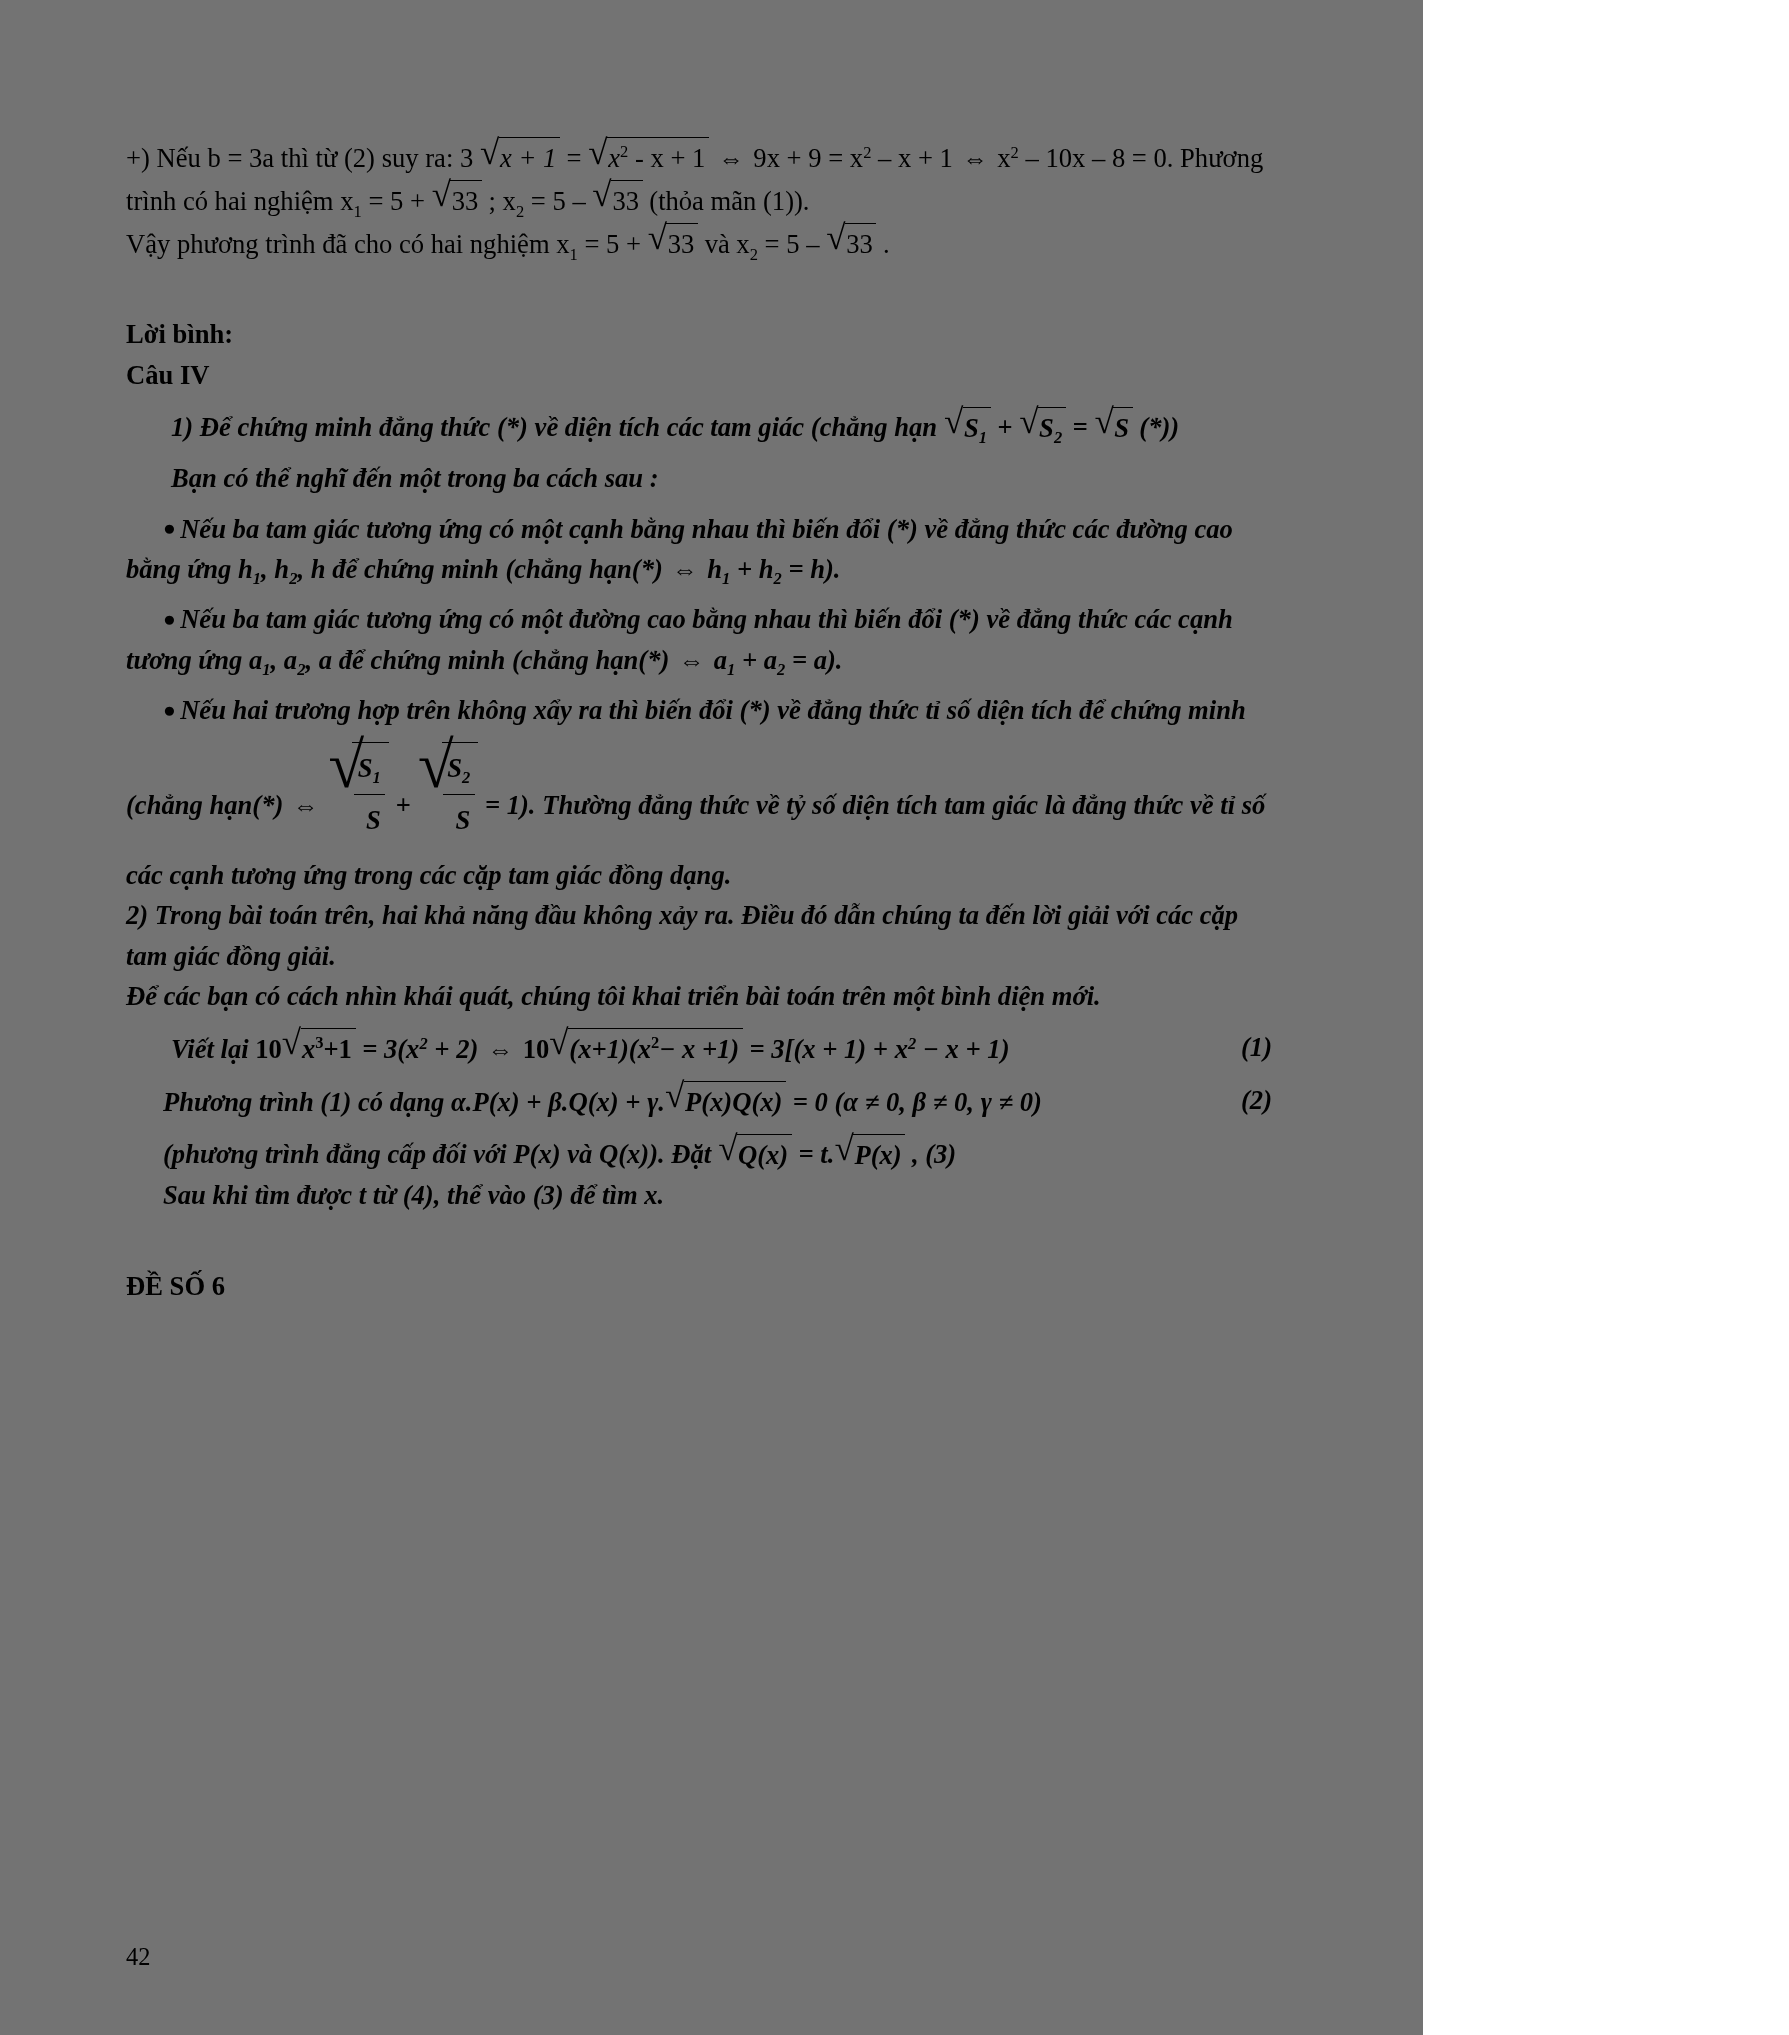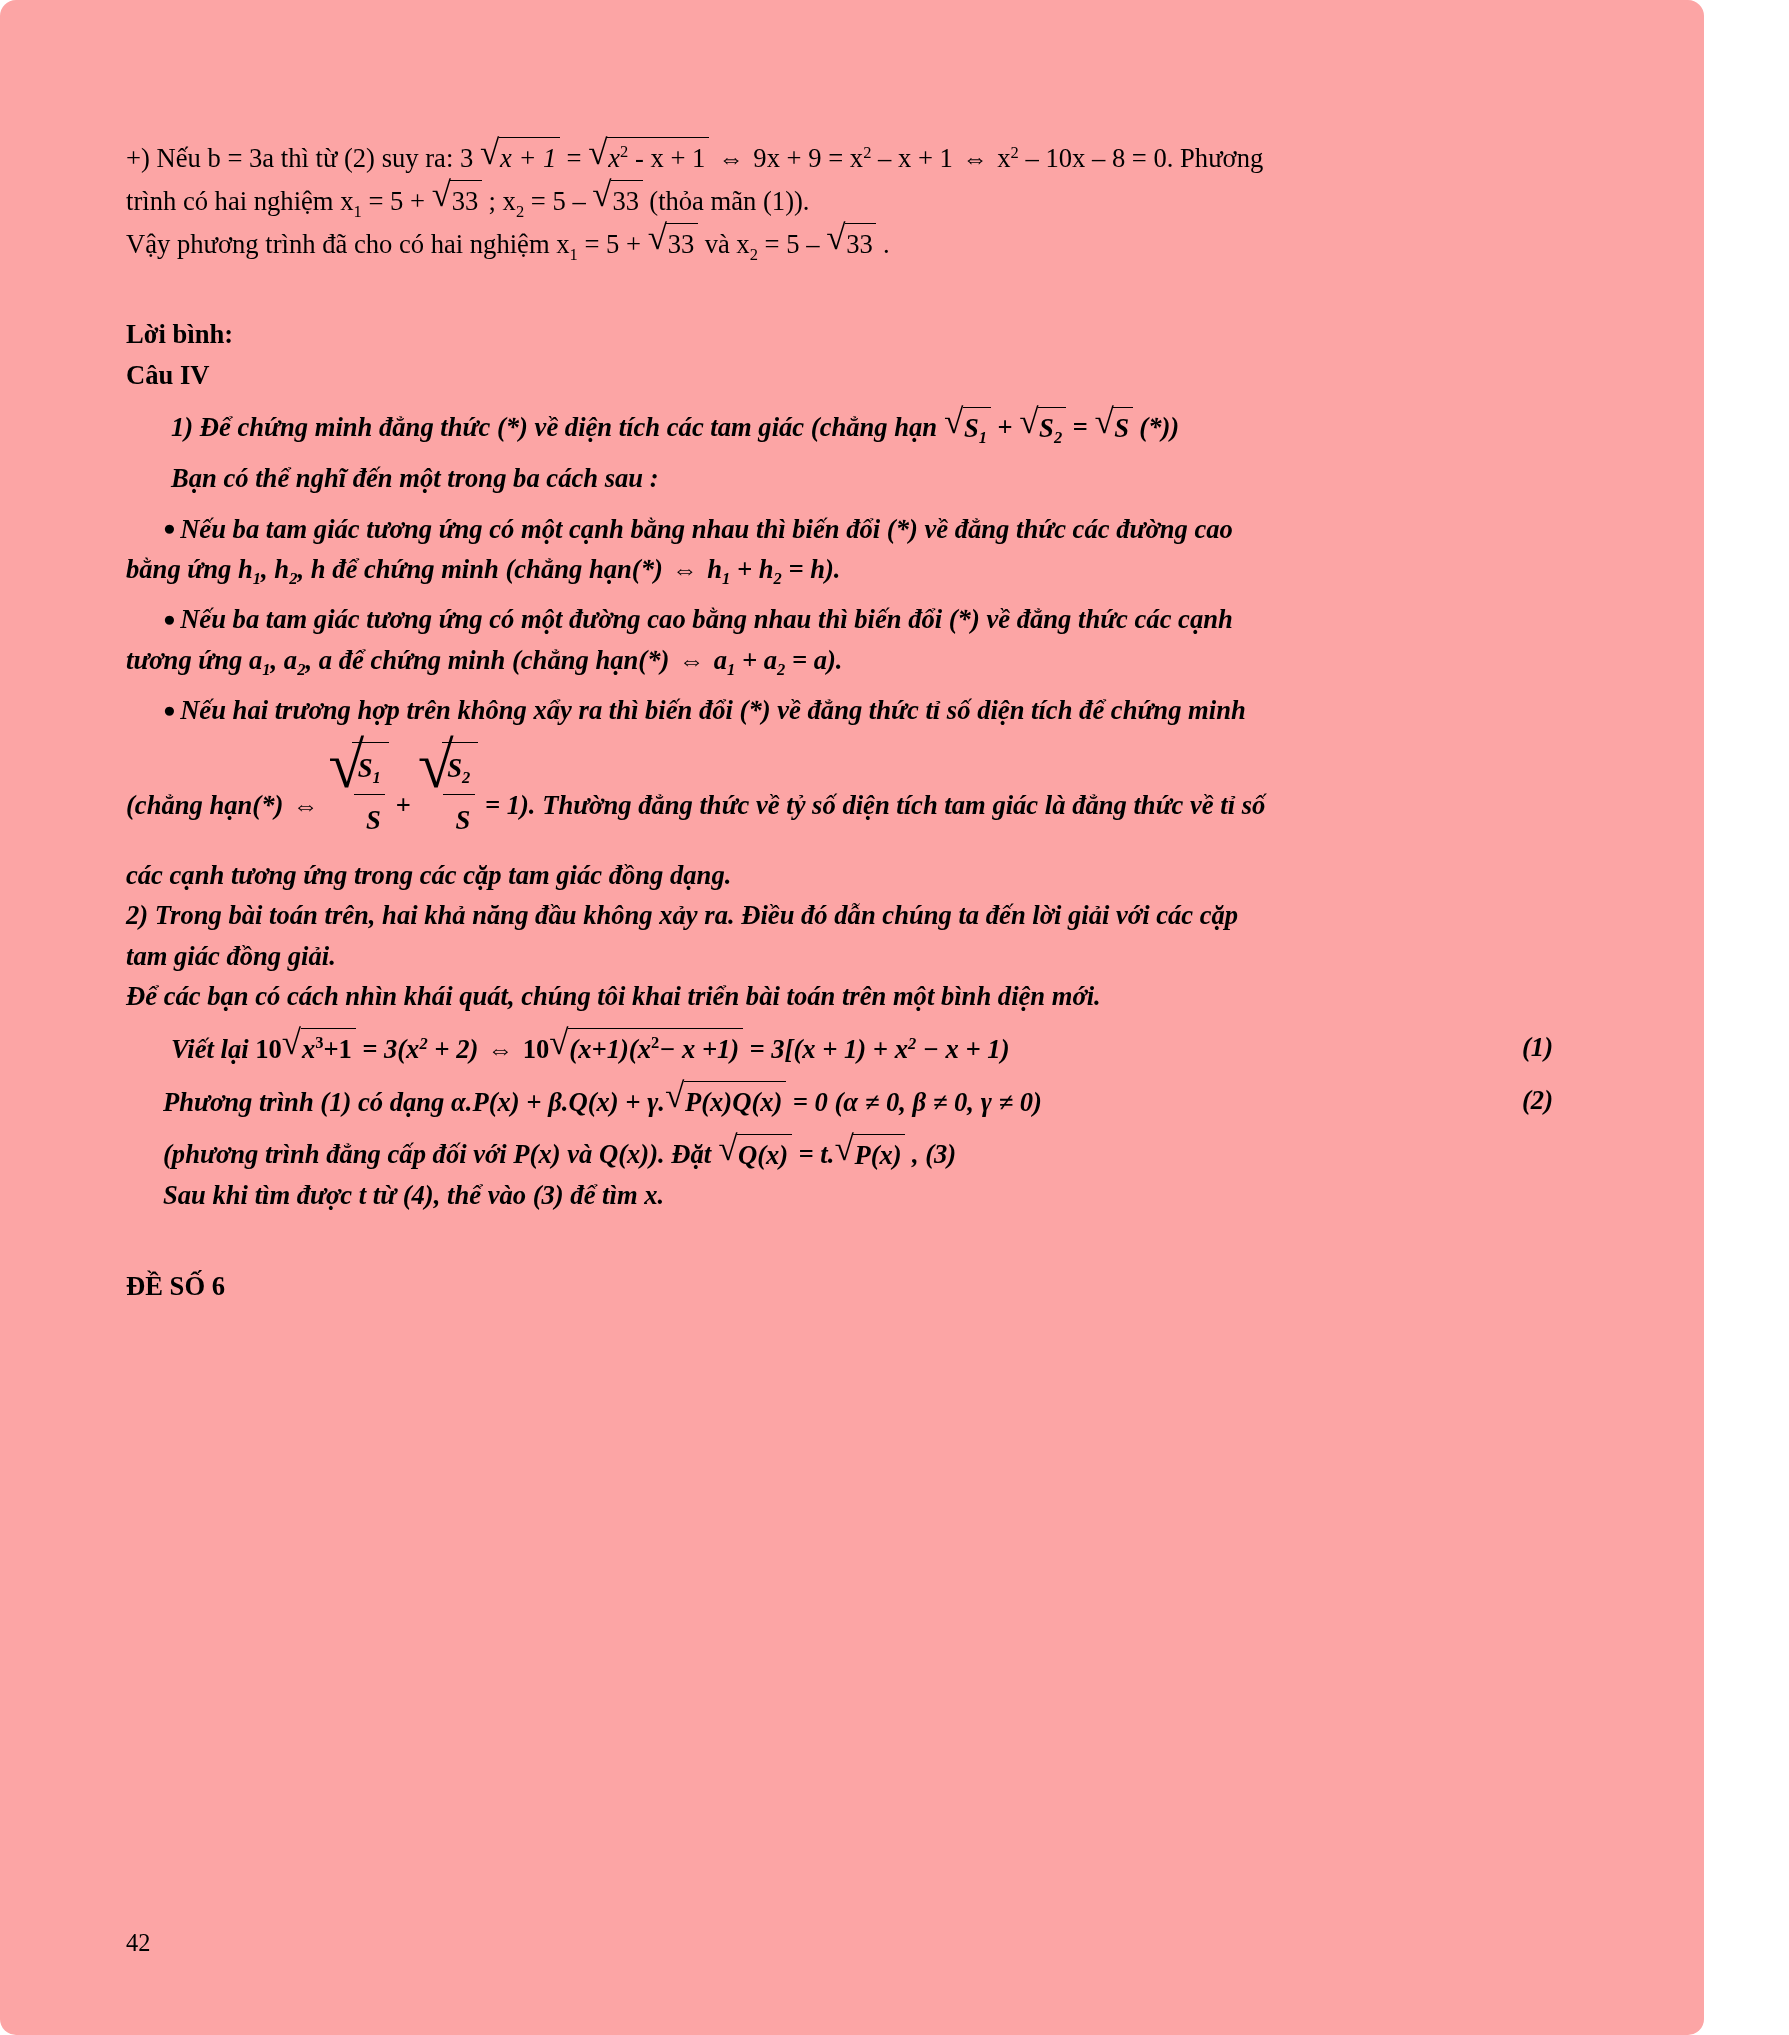--- a/index.html
+++ b/index.html
@@ -6,26 +6,25 @@
     margin: 0;
     padding: 0;
     background: #ffffff;
   }
   body {
     font-family: "Liberation Serif", serif;
     color: #000000;
   }
   .page {
     position: relative;
-    width: 1704px;
+    width: 1423px;
     height: 2035px;
-    background: #fca5a5;
+    background: #737373;
     box-sizing: border-box;
     padding: 136px 151px 0 126px;
-    border-radius: 16px;
   }
   .doc-body {
     font-size: 26.6px;
     line-height: 1.52;
   }
   .para {
     margin: 0;
     text-align: left;
   }
   .blk { margin-top: 0; }
@@ -73,21 +72,21 @@
   }
   .frac .num { display: block; padding: 0 4.3px; }
   .frac .den { display: block; border-top: 1.4px solid #000; padding: 0 4.3px; }
   .iff { font-size: 0.95em; padding: 0 2.9px; }
   .bullet { font-size: 0.8em; vertical-align: 0.12em; padding-right: 4.3px; }
   .tagright { float: right; }
   .centered { }
   .page-num {
     position: absolute;
     left: 126px;
-    bottom: 78px;
+    bottom: 64px;
     font-size: 24.4px;
   }
   .big-sqrt-line { line-height: 1.9; }
 </style>
 </head>
 <body>
 
 <div class="page">
   <div class="doc-body">
 

